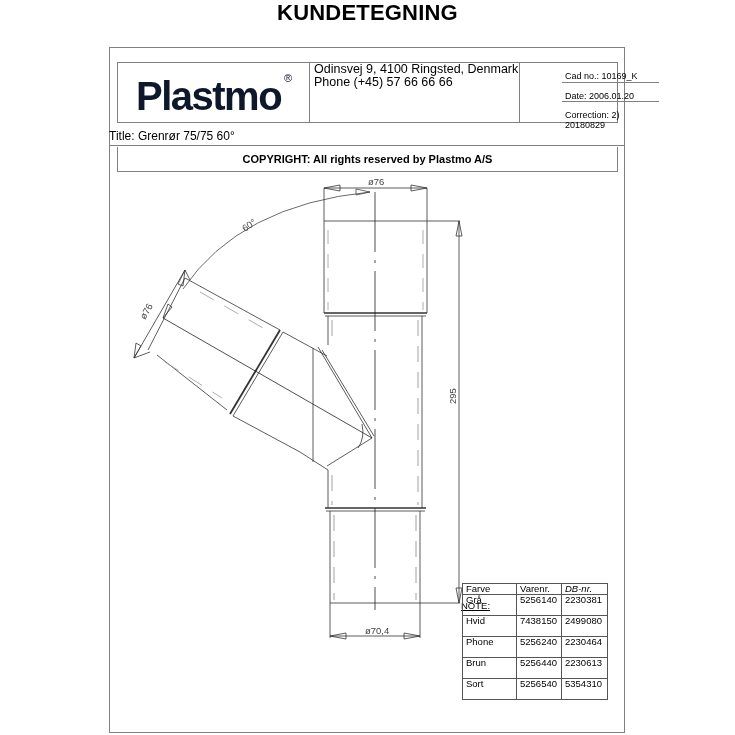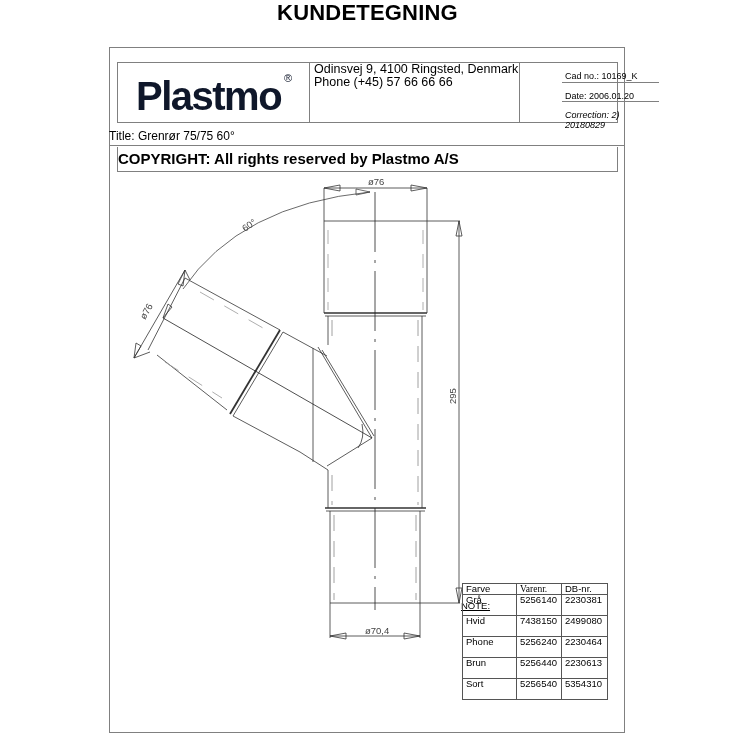--- a/index.html
+++ b/index.html
@@ -16,35 +16,35 @@
   .logo { position: absolute; left: 18px; top: 6px; font-weight: bold; font-size: 40px;
           letter-spacing: -1.5px; line-height: 46px; }
   .logo sup { font-size: 11px; font-weight: normal; position: relative; top: -14px; margin-left: 3px; letter-spacing: 0; }
   .company-cell { position: absolute; left: 192px; top: 0; width: 209px; height: 59px;
                   border-right: 1px solid #808080; }
   .company-cell div { font-size: 12.5px; line-height: 13px; padding-left: 4px; }
   .company-cell .c1 { margin-top: 8px; }
   .meta-cell { position: absolute; left: 404px; top: 0; width: 97px; height: 59px; margin-left: 40px; }
   .meta-row { height: 19.6px; border-bottom: 1px solid #808080; font-size: 9px;
               box-sizing: border-box; padding: 8px 0 0 3px; line-height: 10px; }
-  .meta-row:last-child { border-bottom: none; font-style: italic; }
+  .meta-row:last-child { border-bottom: none; }
   .title-row { position: absolute; left: 109px; top: 127px; width: 516px; height: 19px;
                border-bottom: 1px solid #808080; box-sizing: border-box; font-size: 12px;
                line-height: 18px; }
   .copy-row { position: absolute; left: 117px; top: 147px; width: 501px; height: 25px;
               border: 1px solid #808080; border-top: none; box-sizing: border-box;
-              text-align: left; font-weight: bold; font-size: 15px; line-height: 24px; }
+              text-align: center; font-weight: bold; font-size: 11px; line-height: 24px; }
   .drawing { position: absolute; left: 0; top: 0; }
   .note { position: absolute; left: 461px; top: 600px; font-size: 9.5px; text-decoration: underline; }
   table.colors { position: absolute; left: 462px; top: 583px; border-collapse: collapse;
                  font-size: 9.5px; }
   table.colors td { border: 1px solid #555; padding: 0 3px; vertical-align: top; height: 9px; line-height: 10px; }
   table.colors td.c0 { width: 47px; }
-  table.colors td.c1 { width: 38px; font-family: Liberation Serif, serif; }
-  table.colors td.c2 { width: 39px; }
+  table.colors td.c1 { width: 38px; }
+  table.colors td.c2 { width: 39px; font-style: italic; }
   table.colors tr.body td { height: 20px; margin-left: 17px; }
 </style>
 </head>
 <body>
 
 <div class="page-title">KUNDETEGNING</div>
 
 <div class="sheet"></div>
 
 <div class="header">

